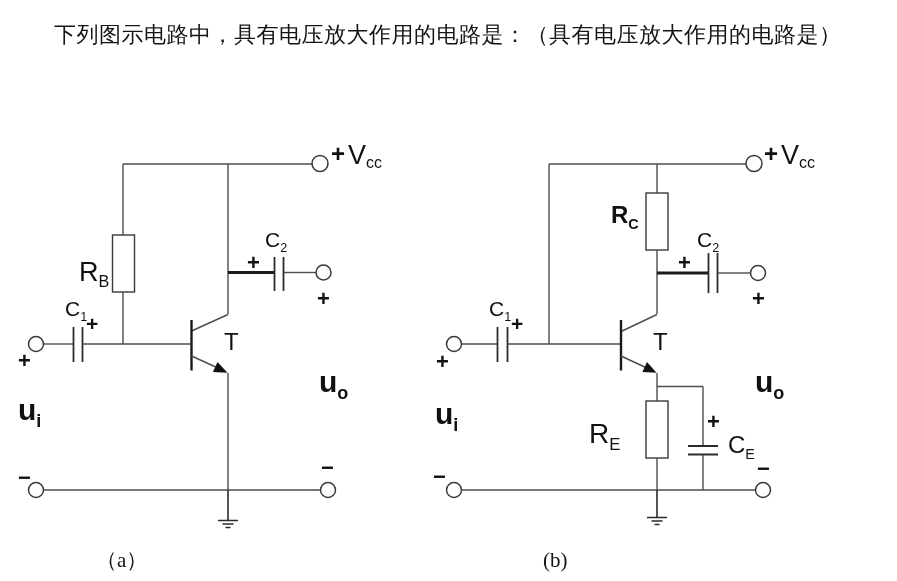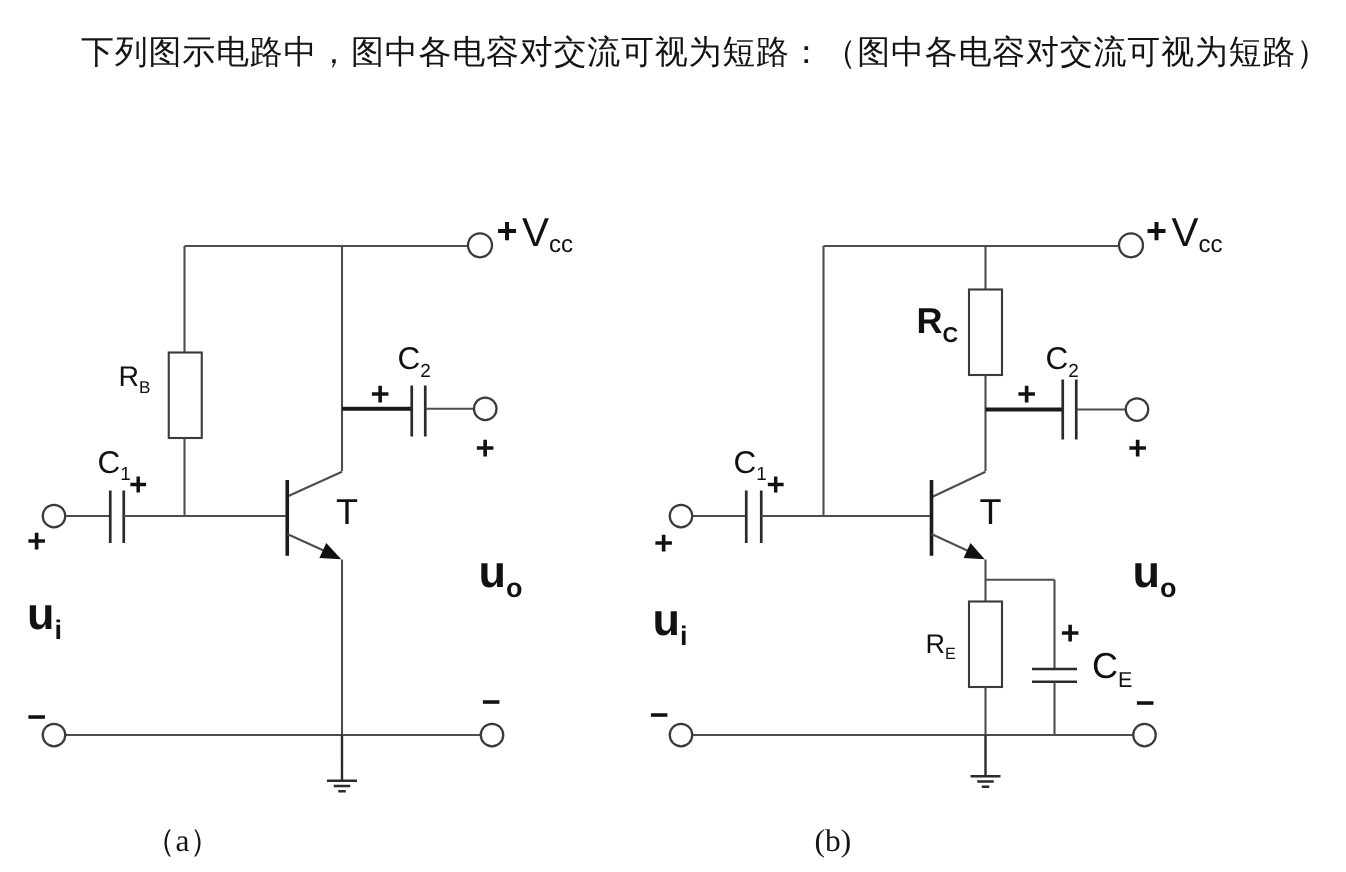--- a/index.html
+++ b/index.html
@@ -22,21 +22,21 @@
   .sig{font-weight:bold;font-size:30px;}
   .cap{font-family:"Liberation Serif",serif;font-size:21px;color:#141414;}
   .vplus{font-size:24px;font-weight:bold;vertical-align:2px;margin-right:3px;}
   .vmain{font-size:27px;}
 </style>
 </head>
 <body>
 
 <div id="page">
 
-  <div id="title">下列图示电路中，图中各电容对交流可视为短路：（图中各电容对交流可视为短路）</div>
+  <div id="title">下列图示电路中，具有电压放大作用的电路是：（具有电压放大作用的电路是）</div>
 
   <svg width="897" height="581" viewBox="0 0 897 581">
 
     <g>
       <path class="wire" d="M123,164 H312"></path>
       <path class="wire" d="M123,164 V235"></path>
       <rect class="comp" x="112.5" y="235" width="22" height="57"></rect>
       <path class="wire" d="M123,292 V344"></path>
       <path class="wire" d="M43,344 H73.5"></path>
       <path class="plate" d="M73.5,327 V362 M82.5,327 V362"></path>
@@ -86,37 +86,37 @@
       <path class="gnd" d="M657,490 V517 M647,517.5 H667 M651.5,521 H662.5 M654.5,524.5 H659.5"></path>
       <circle class="term" cx="754" cy="163.5" r="8"></circle>
       <circle class="term" cx="758" cy="273" r="7.5"></circle>
       <circle class="term" cx="454" cy="344" r="7.5"></circle>
       <circle class="term" cx="454" cy="490" r="7.5"></circle>
       <circle class="term" cx="763" cy="490" r="7.5"></circle>
     </g>
   </svg>
 
   <div class="lbl" style="left:331px;top:142px;"><span class="vplus">+</span><span class="vmain">V</span><sub style="font-size:16px;">cc</sub></div>
-  <div class="lbl" style="left:79px;top:242px;font-size:19px;"><span>R</span><sub>B</sub></div>
+  <div class="lbl" style="left:79px;top:259px;font-size:27px;"><span>R</span><sub>B</sub></div>
   <div class="lbl" style="left:65px;top:298px;font-size:21px;"><span>C</span><sub>1</sub></div>
   <div class="lbl pm" style="left:86px;top:313px;font-size:21px;"><span>+</span></div>
   <div class="lbl" style="left:265px;top:229px;font-size:21px;"><span>C</span><sub>2</sub></div>
   <div class="lbl pm" style="left:247px;top:252px;font-size:22px;"><span>+</span></div>
   <div class="lbl pm" style="left:317px;top:288px;font-size:22px;"><span>+</span></div>
   <div class="lbl pm" style="left:321px;top:457px;font-size:22px;"><span>−</span></div>
   <div class="lbl pm" style="left:18px;top:350px;font-size:22px;"><span>+</span></div>
   <div class="lbl pm" style="left:18px;top:467px;font-size:22px;"><span>−</span></div>
   <div class="lbl sig" style="left:18px;top:395px;"><span>u</span><sub>i</sub></div>
   <div class="lbl sig" style="left:319px;top:367px;"><span>u</span><sub>o</sub></div>
   <div class="lbl" style="left:224px;top:330px;font-size:24px;"><span>T</span></div>
   <div class="lbl cap" style="left:96px;top:550px;"><span>（a）</span></div>
 
   <div class="lbl" style="left:764px;top:142px;"><span class="vplus">+</span><span class="vmain">V</span><sub style="font-size:16px;">cc</sub></div>
   <div class="lbl" style="left:611px;top:203px;font-size:24px;font-weight:bold;"><span>R</span><sub>C</sub></div>
-  <div class="lbl" style="left:617px;top:420px;font-size:18px;"><span>R</span><sub>E</sub></div>
+  <div class="lbl" style="left:589px;top:420px;font-size:28px;"><span>R</span><sub>E</sub></div>
   <div class="lbl" style="left:489px;top:298px;font-size:21px;"><span>C</span><sub>1</sub></div>
   <div class="lbl pm" style="left:511px;top:313px;font-size:21px;"><span>+</span></div>
   <div class="lbl" style="left:697px;top:229px;font-size:21px;"><span>C</span><sub>2</sub></div>
   <div class="lbl pm" style="left:678px;top:252px;font-size:22px;"><span>+</span></div>
   <div class="lbl pm" style="left:707px;top:411px;font-size:22px;"><span>+</span></div>
   <div class="lbl" style="left:728px;top:433px;font-size:24px;"><span>C</span><sub>E</sub></div>
   <div class="lbl pm" style="left:752px;top:288px;font-size:22px;"><span>+</span></div>
   <div class="lbl pm" style="left:757px;top:458px;font-size:22px;"><span>−</span></div>
   <div class="lbl pm" style="left:436px;top:351px;font-size:22px;"><span>+</span></div>
   <div class="lbl pm" style="left:433px;top:466px;font-size:22px;"><span>−</span></div>

